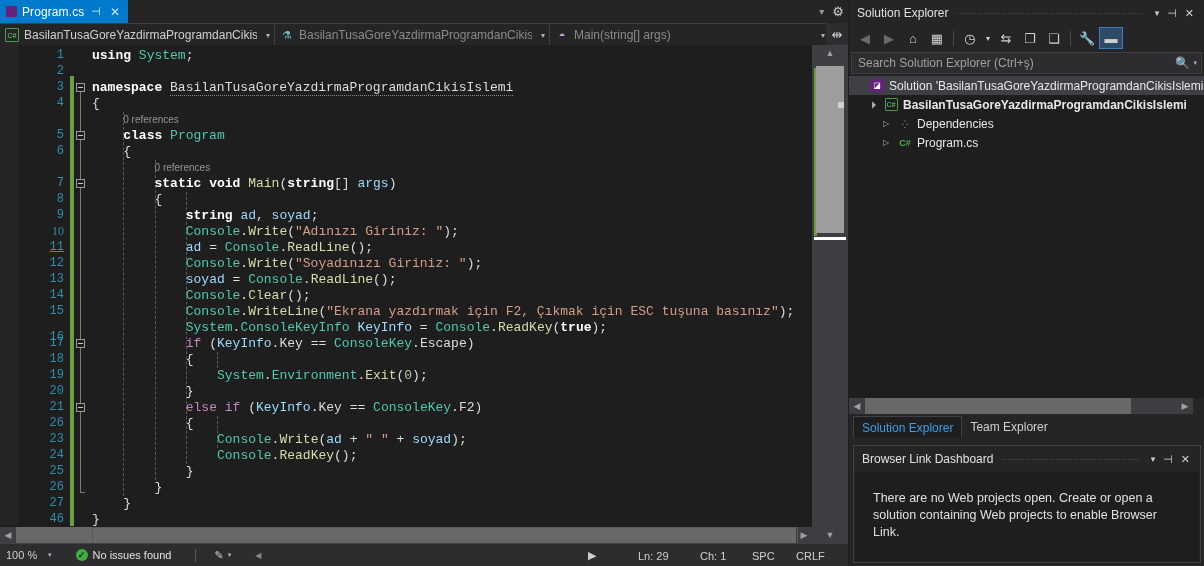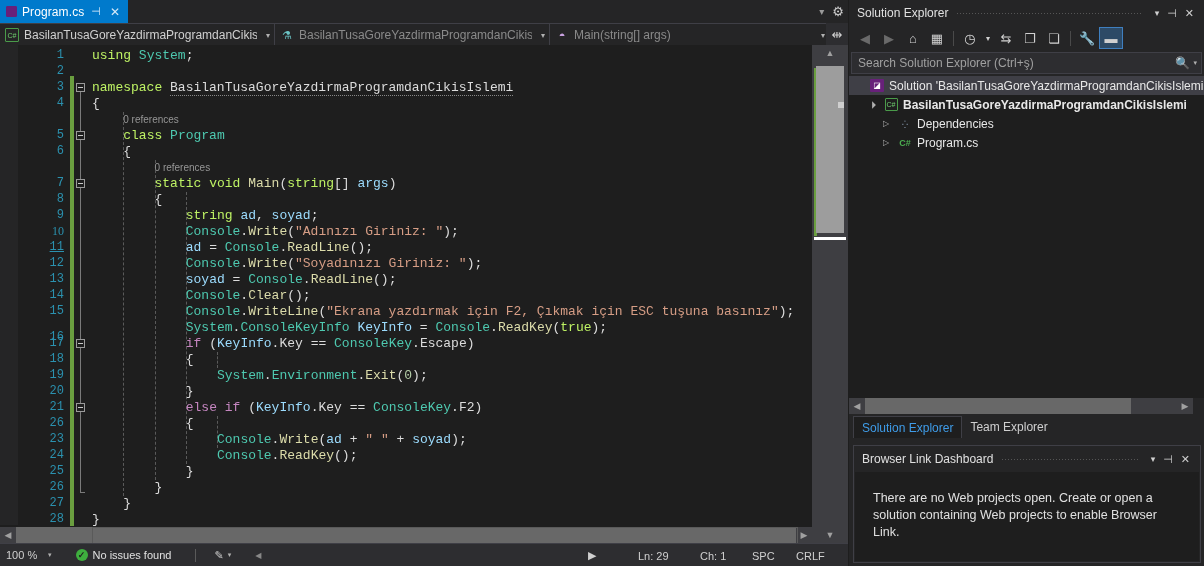--- a/index.html
+++ b/index.html
@@ -62,21 +62,21 @@
   .fold-end { position:absolute; left:4px; width:5px; height:1px; background:#7a7a7a; }
 
   .code-text { position:absolute; left:92px; top:0; width:720px; height:480px; font-family:"Liberation Mono", monospace; font-size:13px; }
   .cl { position:absolute; left:0; white-space:pre; line-height:16px; height:16px; }
   .ref { position:absolute; left:0; white-space:pre; line-height:14px; height:14px; font-family:"Liberation Sans", sans-serif; font-size:10px; color:#969696; }
 
   
   .iguide { position:absolute; width:1px; border-left:1px dashed #5a5a5a; }
 
   
-  .k   { color:#bef264; }
+  .k   { color:#ffffff;font-weight:bold; }
   .km  { color:#c586c0; }  
   .t   { color:#4ec9b0; }  
   .s   { color:#d69d85; }  
   .n   { color:#b5cea8; }  
   .p   { color:#dcdcdc; }  
   .id  { color:#9cdcfe;font-family:Liberation Mono, monospace; }  
   .m   { color:#dcdcaa; }  
   .ns  { color:#dcdcdc; }
 
   .namespace-underline { border-bottom:1px dotted #888; }
@@ -220,21 +220,21 @@
           <div class="line-num" style="top: 307px;">18</div>
           <div class="line-num" style="top: 323px;">19</div>
           <div class="line-num" style="top: 339px;">20</div>
           <div class="line-num" style="top: 355px;">21</div>
           <div class="line-num" style="top: 371px;">26</div>
           <div class="line-num" style="top: 387px;">23</div>
           <div class="line-num" style="top: 403px;">24</div>
           <div class="line-num" style="top: 419px;">25</div>
           <div class="line-num" style="top: 435px;">26</div>
           <div class="line-num" style="top: 451px;">27</div>
-          <div class="line-num" style="top: 467px;">28</div>
+          <div class="line-num" style="top: 467px;">46</div>
           <div class="line-num" style="top: 483px;">29</div>
         </div>
       <div class="changebar" style="top:31px;height:257px;"></div>
       <div class="changebar" style="top:288px;height:193px;"></div>
       <div class="glyph-col">
           <div class="fold" style="top: 38px;"></div>
           <div class="fold-line" style="top: 47px; height: 400px;"></div>
           <div class="fold-end" style="top: 447px;"></div>
           <div class="fold" style="top: 86px;"></div>
           <div class="fold" style="top: 134px;"></div>

